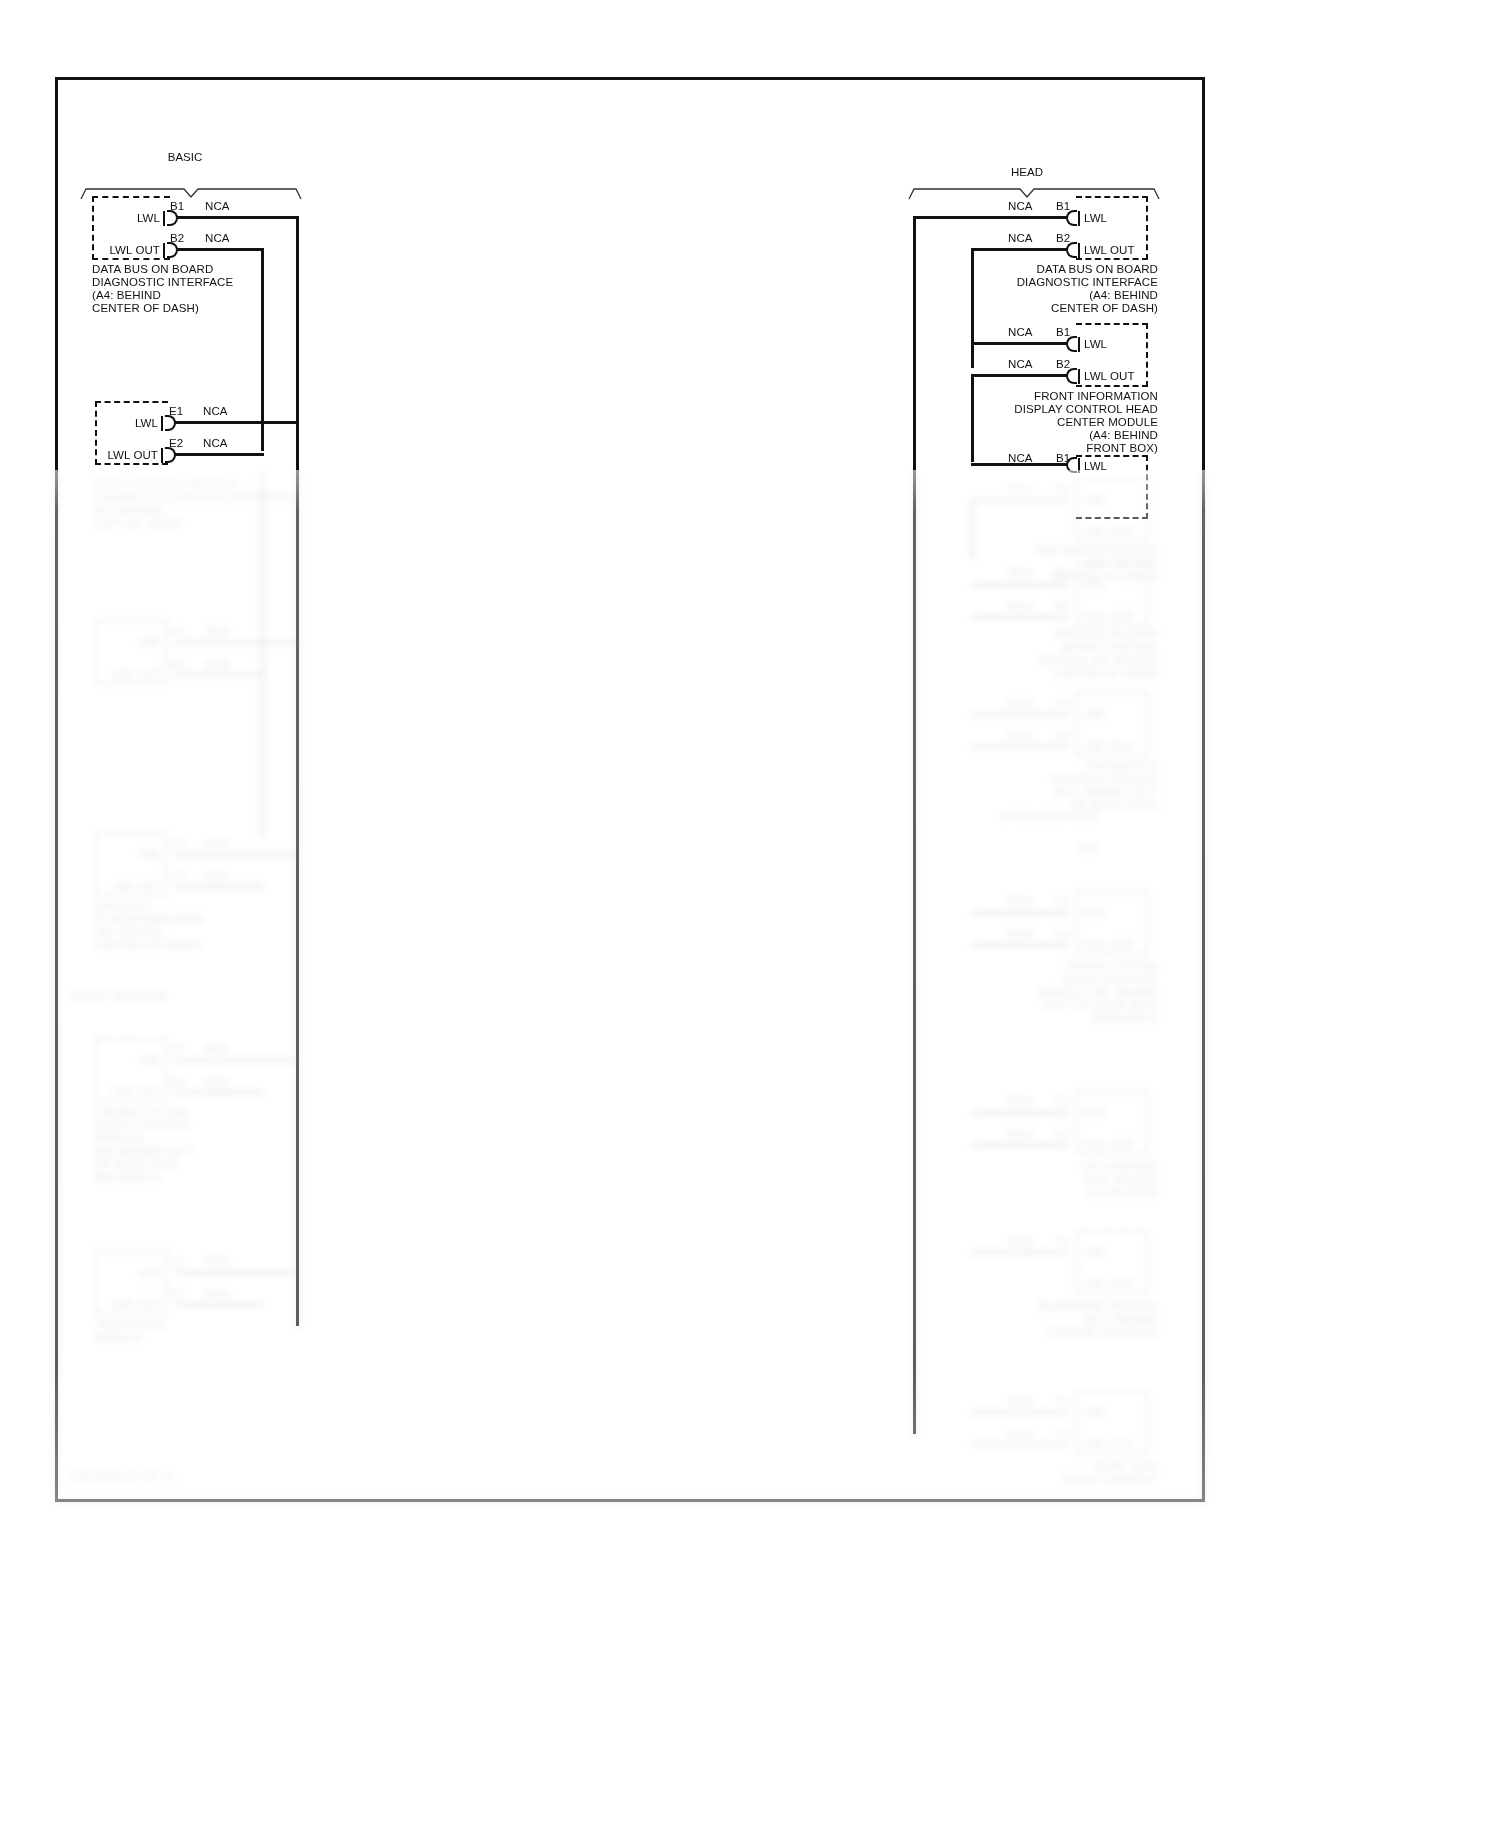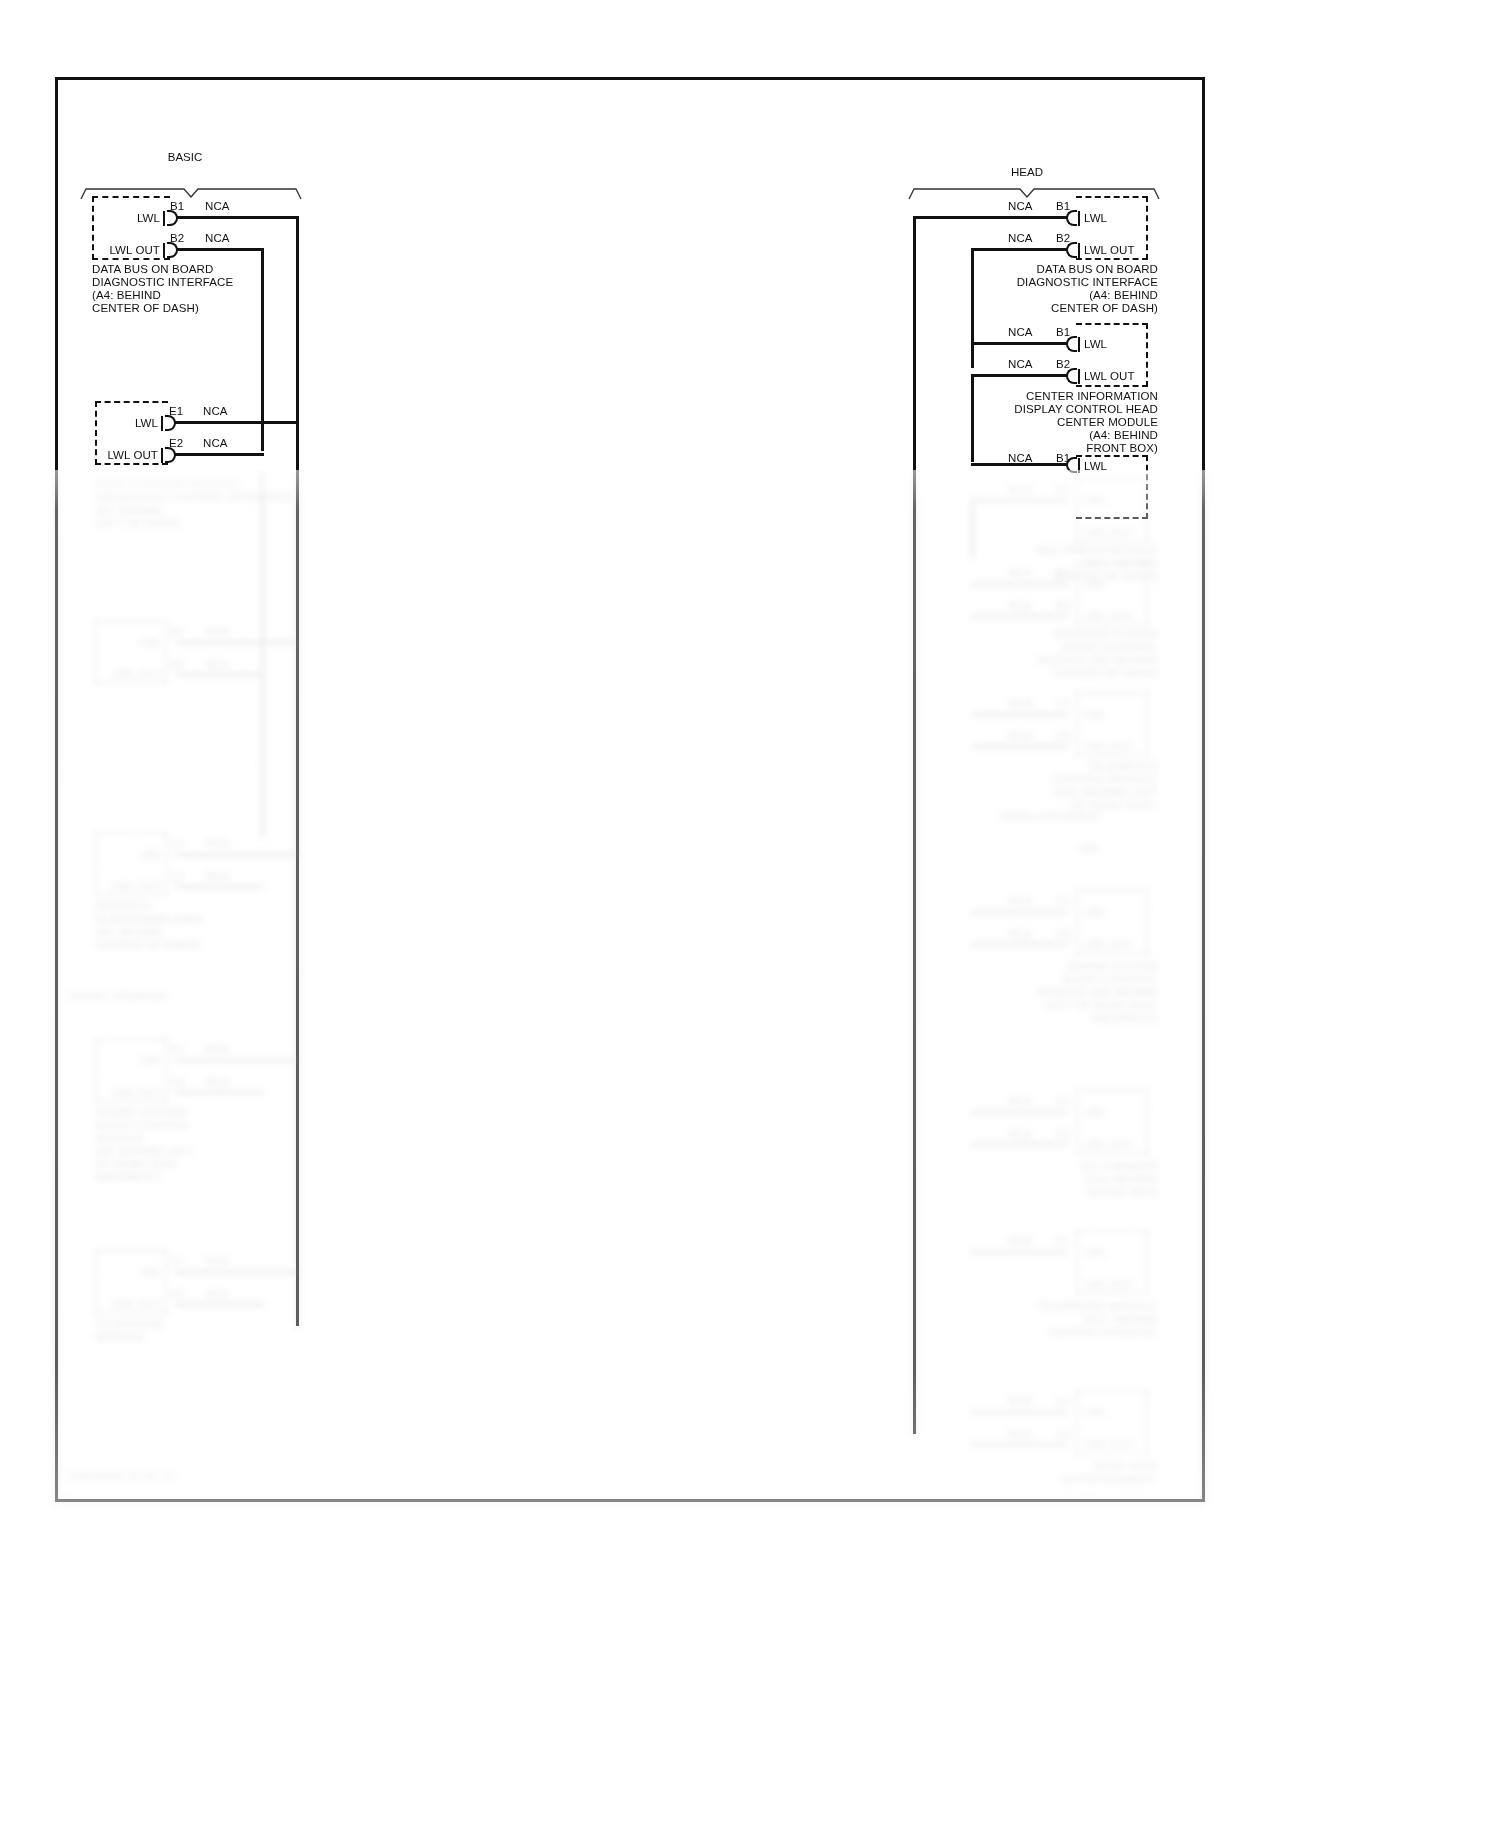--- a/index.html
+++ b/index.html
@@ -206,21 +206,21 @@
   <div class="wire h" style="left:971px; top:342px; width:97px;"></div>
 
   <div class="pin flip" style="left:1066px; top:368px;"></div>
   <div class="tick" style="left:1078px; top:369px;"></div>
   <div class="lbl" style="left:1084px; top:370px;">LWL OUT</div>
   <div class="lbl" style="left:1056px; top:358px;">B2</div>
   <div class="lbl" style="left:1008px; top:358px;">NCA</div>
   <div class="wire h" style="left:971px; top:374px; width:97px;"></div>
   <div class="wire v" style="left:971px; top:374px; height:88px;"></div>
 
-  <div class="lbl r" style="left:930px; top:390px; width:228px;"><span>CENTER INFORMATION</span><br><span>DISPLAY CONTROL HEAD</span><br><span>CENTER MODULE</span><br><span>(A4: BEHIND</span><br><span>FRONT BOX)</span></div>
+  <div class="lbl r" style="left:930px; top:390px; width:228px;"><span>FRONT INFORMATION</span><br><span>DISPLAY CONTROL HEAD</span><br><span>CENTER MODULE</span><br><span>(A4: BEHIND</span><br><span>FRONT BOX)</span></div>
 
   <div class="conn open-left" style="left:1076px; top:455px; width:72px; height:64px;"></div>
   <div class="pin flip" style="left:1066px; top:457px;"></div>
   <div class="tick" style="left:1078px; top:458px;"></div>
   <div class="lbl" style="left:1084px; top:460px;">LWL</div>
   <div class="lbl" style="left:1056px; top:452px;">B1</div>
   <div class="lbl" style="left:1008px; top:452px;">NCA</div>
   <div class="wire h" style="left:971px; top:463px; width:97px;"></div>
 
   <div id="fade-layer">

